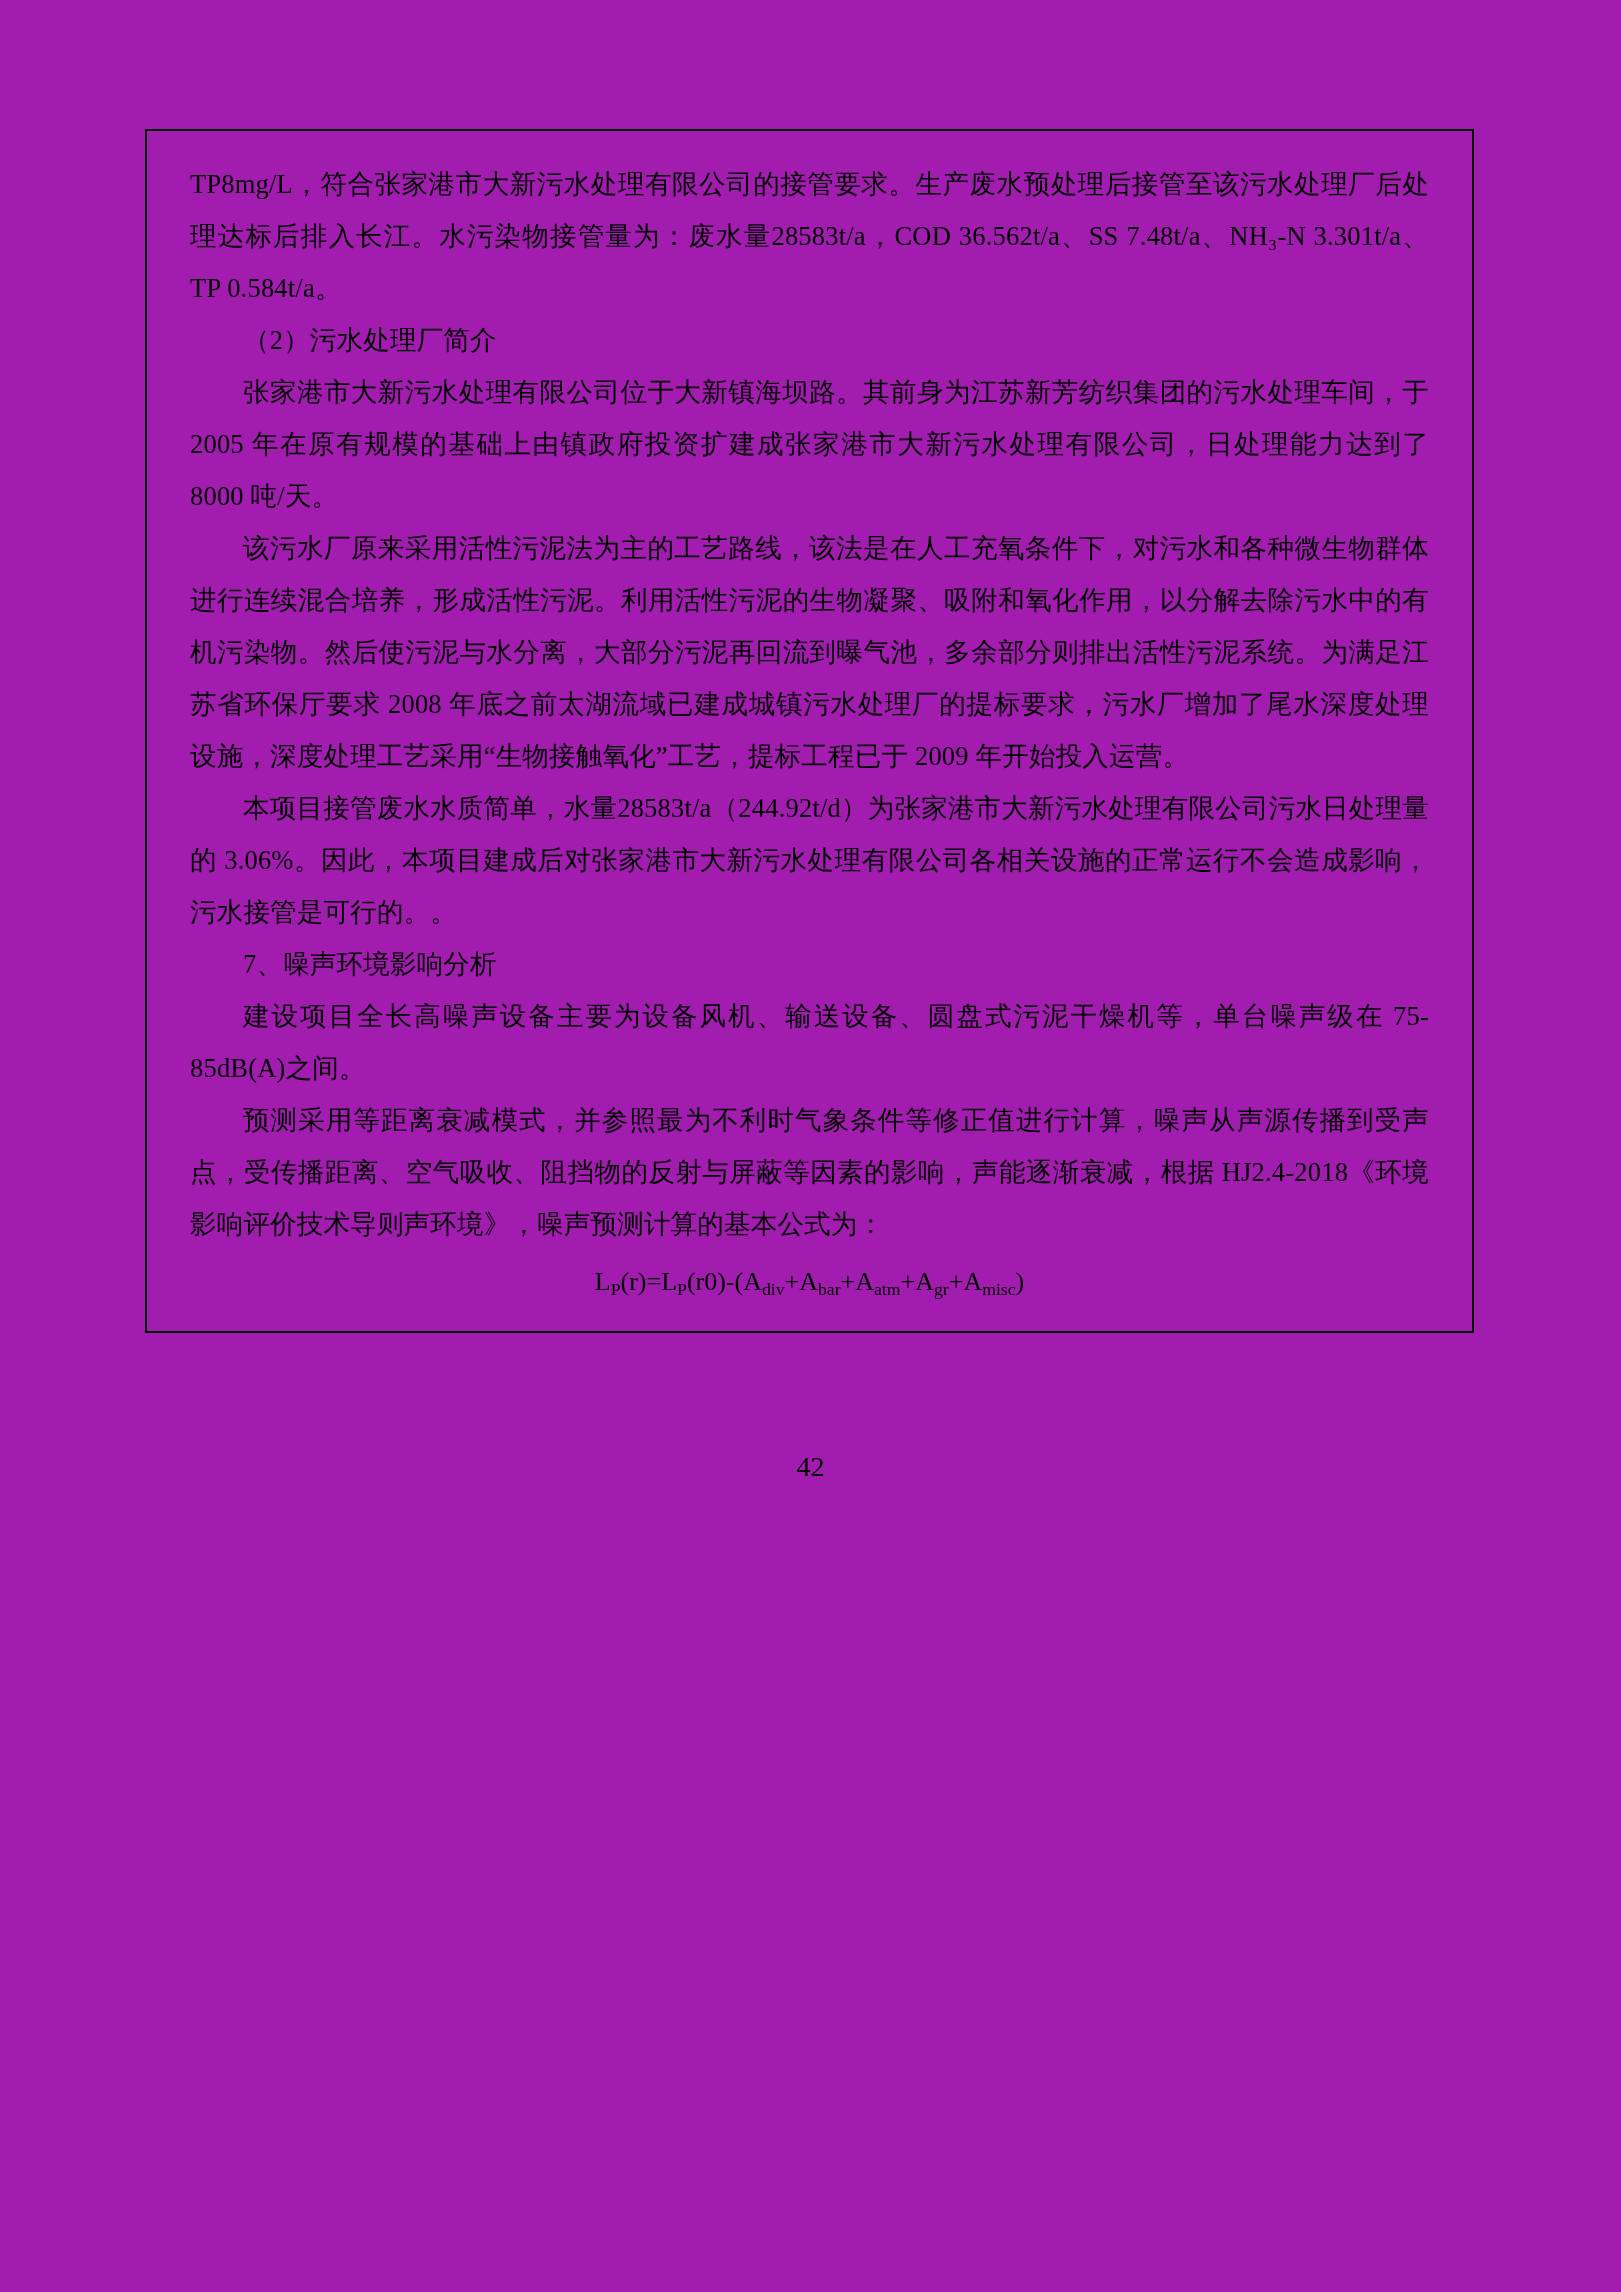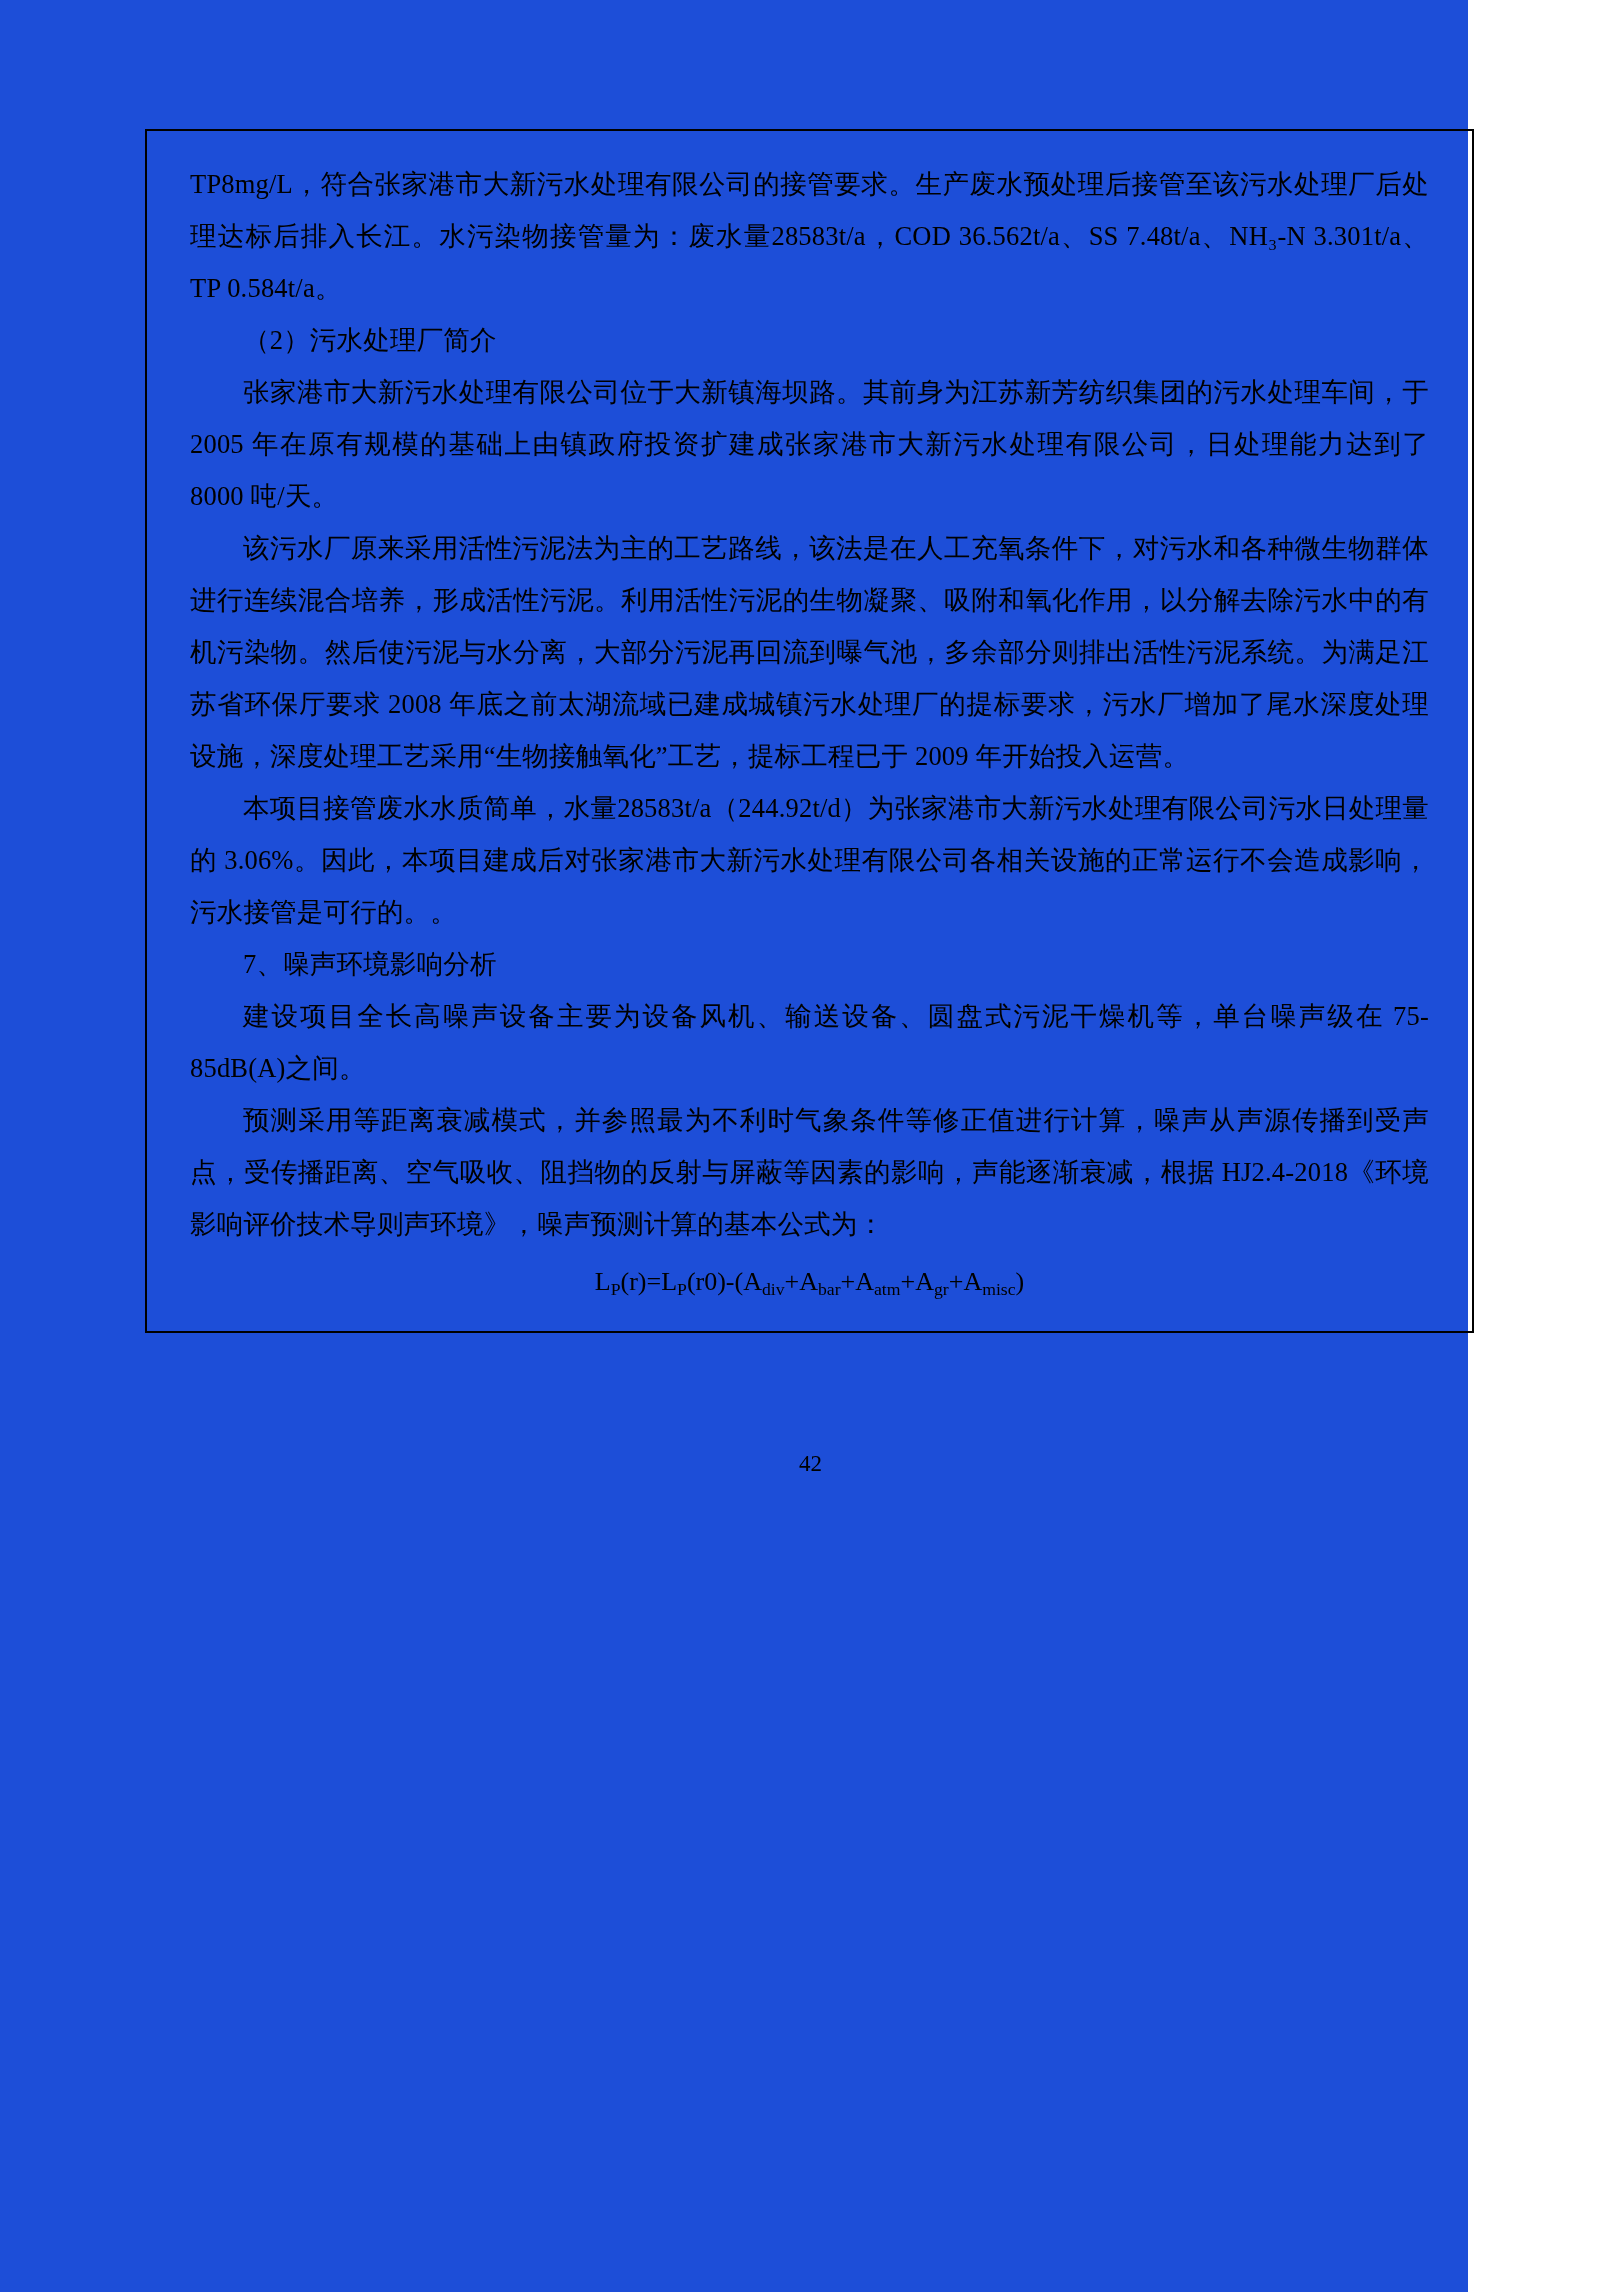--- a/index.html
+++ b/index.html
@@ -10,23 +10,23 @@
   body {
     width: 1621px;
     height: 2293px;
     font-family: "Liberation Serif", serif;
     color: #000000;
     position: relative;
   }
   .page {
     position: absolute;
     left: 0; top: 0;
-    width: 1468px;
+    width: 1621px;
     height: 2293px;
-    background: #1d4ed8;
+    background: #a21caf;
   }
   .content-frame {
     position: absolute;
     left: 145px;
     top: 129px;
     width: 1329px;
     height: 1204px;
     border: 2.9px solid #000000;
     box-sizing: border-box;
     padding: 27.4px 43px 19.6px 43px;
@@ -60,21 +60,21 @@
   }
   .lat {
     font-family: "Liberation Serif", serif;
   }
   .page-number {
     position: absolute;
     left: 0;
     top: 1451px;
     width: 1621px;
     text-align: center;
-    font-size: 23px;
+    font-size: 28px;
     font-family: "Liberation Serif", serif;
   }
 </style>
 </head>
 <body>
 
 <div class="page">
 
   <div class="content-frame">
     <div class="inner">

